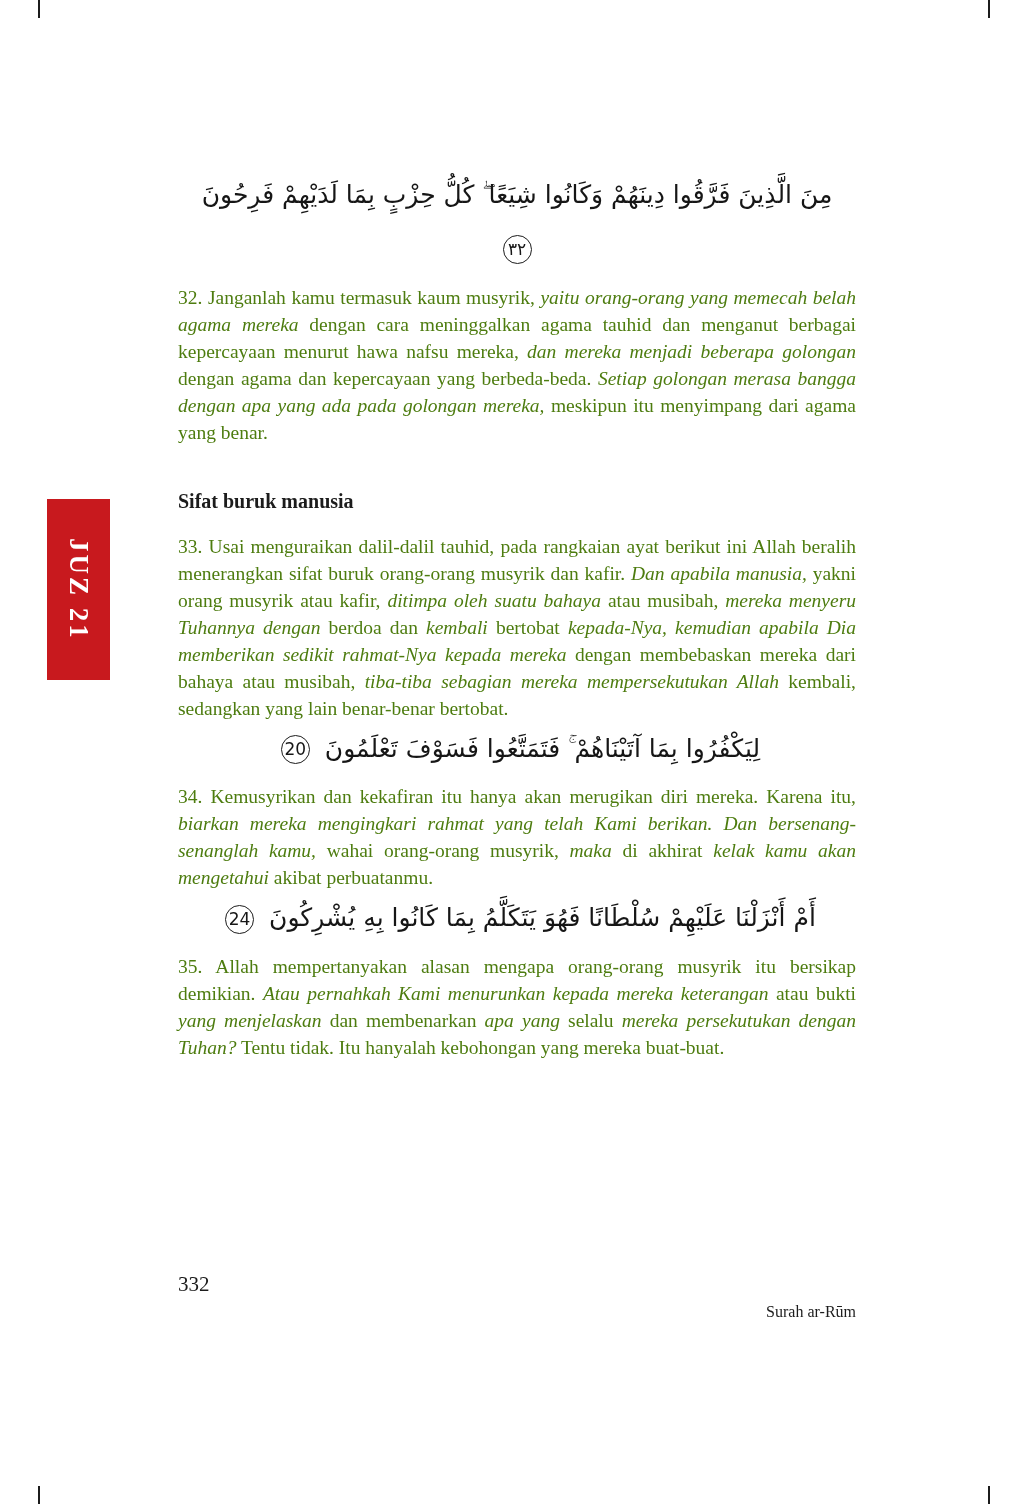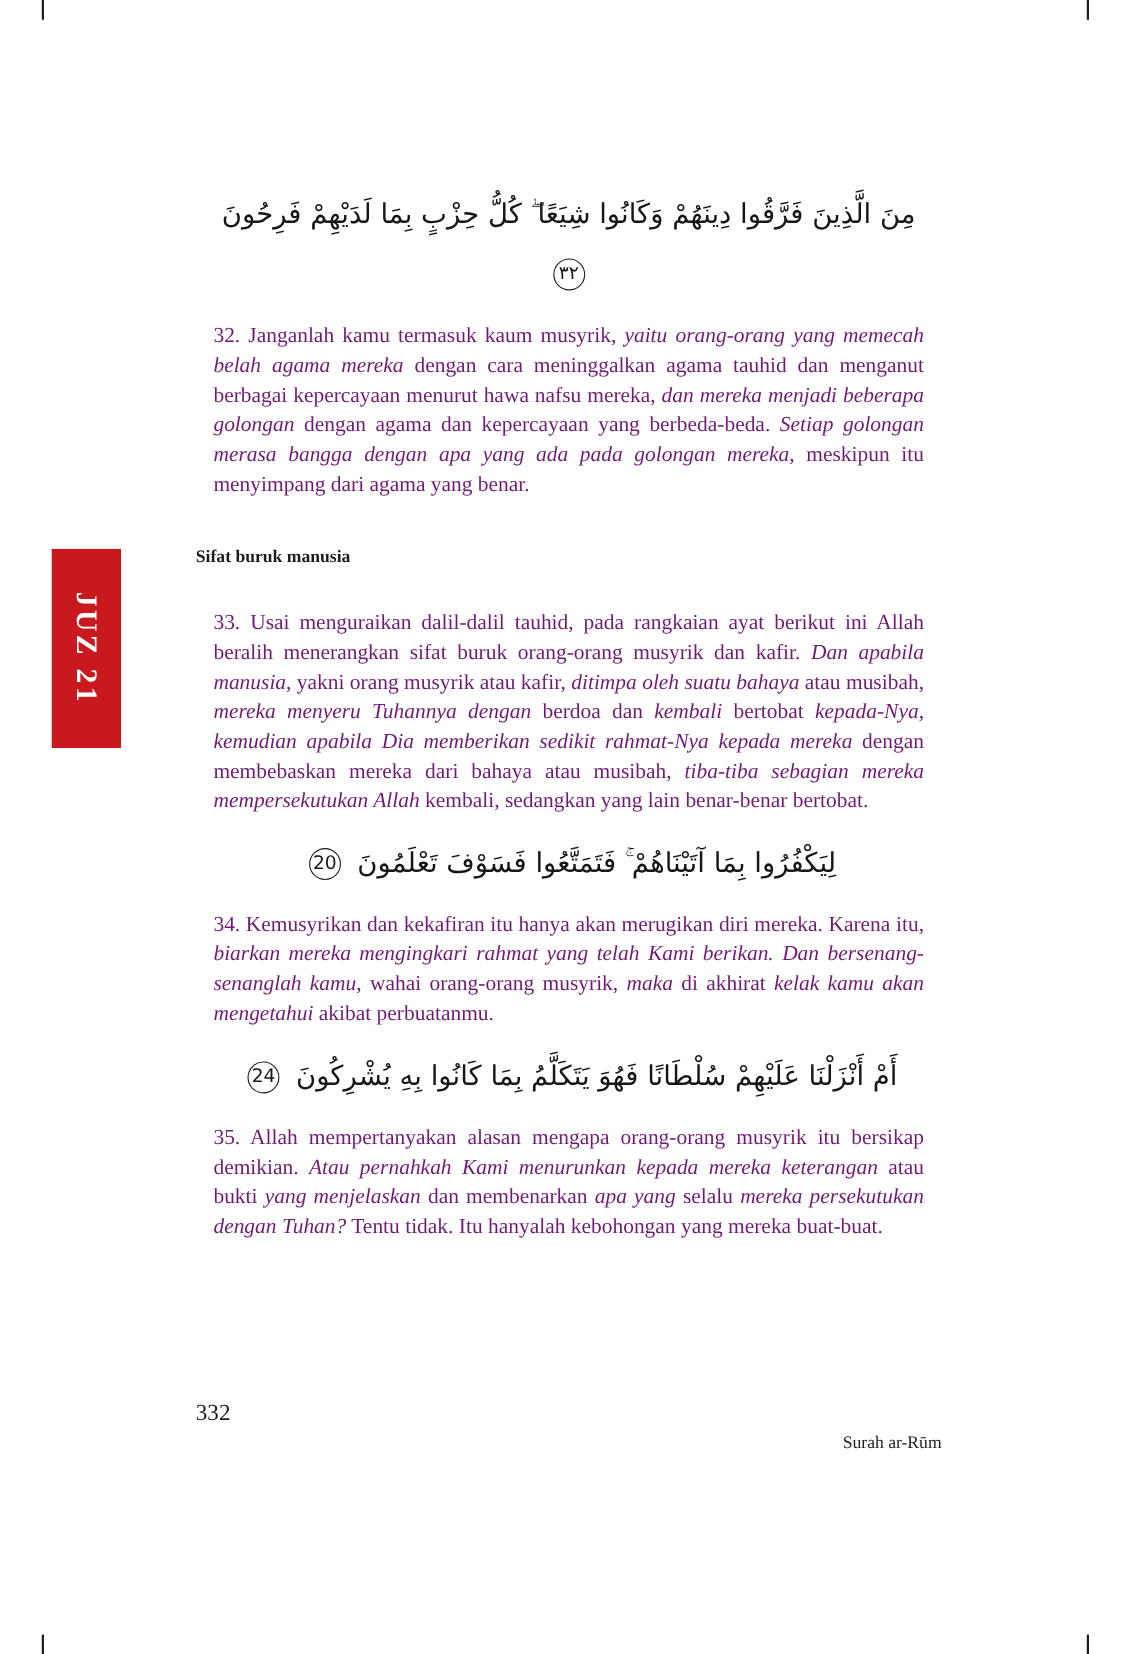--- a/index.html
+++ b/index.html
@@ -76,32 +76,32 @@
     border-radius: 50%;
     align-items: center;
     justify-content: center;
     font-size: 17px;
     line-height: 1;
     vertical-align: middle;
     margin: 0 7px;
   }
 
   .para {
-    margin: 16px;
+    margin: 0;
     font-size: 19.5px;
     line-height: 27px;
     text-align: justify;
-    color: #701a75;
+    color: #4d7c0f;
   }
   .para .it { font-style: italic; }
 
   .heading {
-    font-size: 16px;
+    font-size: 20px;
     font-weight: bold;
-    margin: 44px 0 37px 0;
+    margin: 44px 0 20px 0;
   }
 
   .footer-page-number {
     position: absolute;
     left: 178px;
     top: 1272px;
     font-size: 21px;
   }
   .footer-surah {
     position: absolute;

